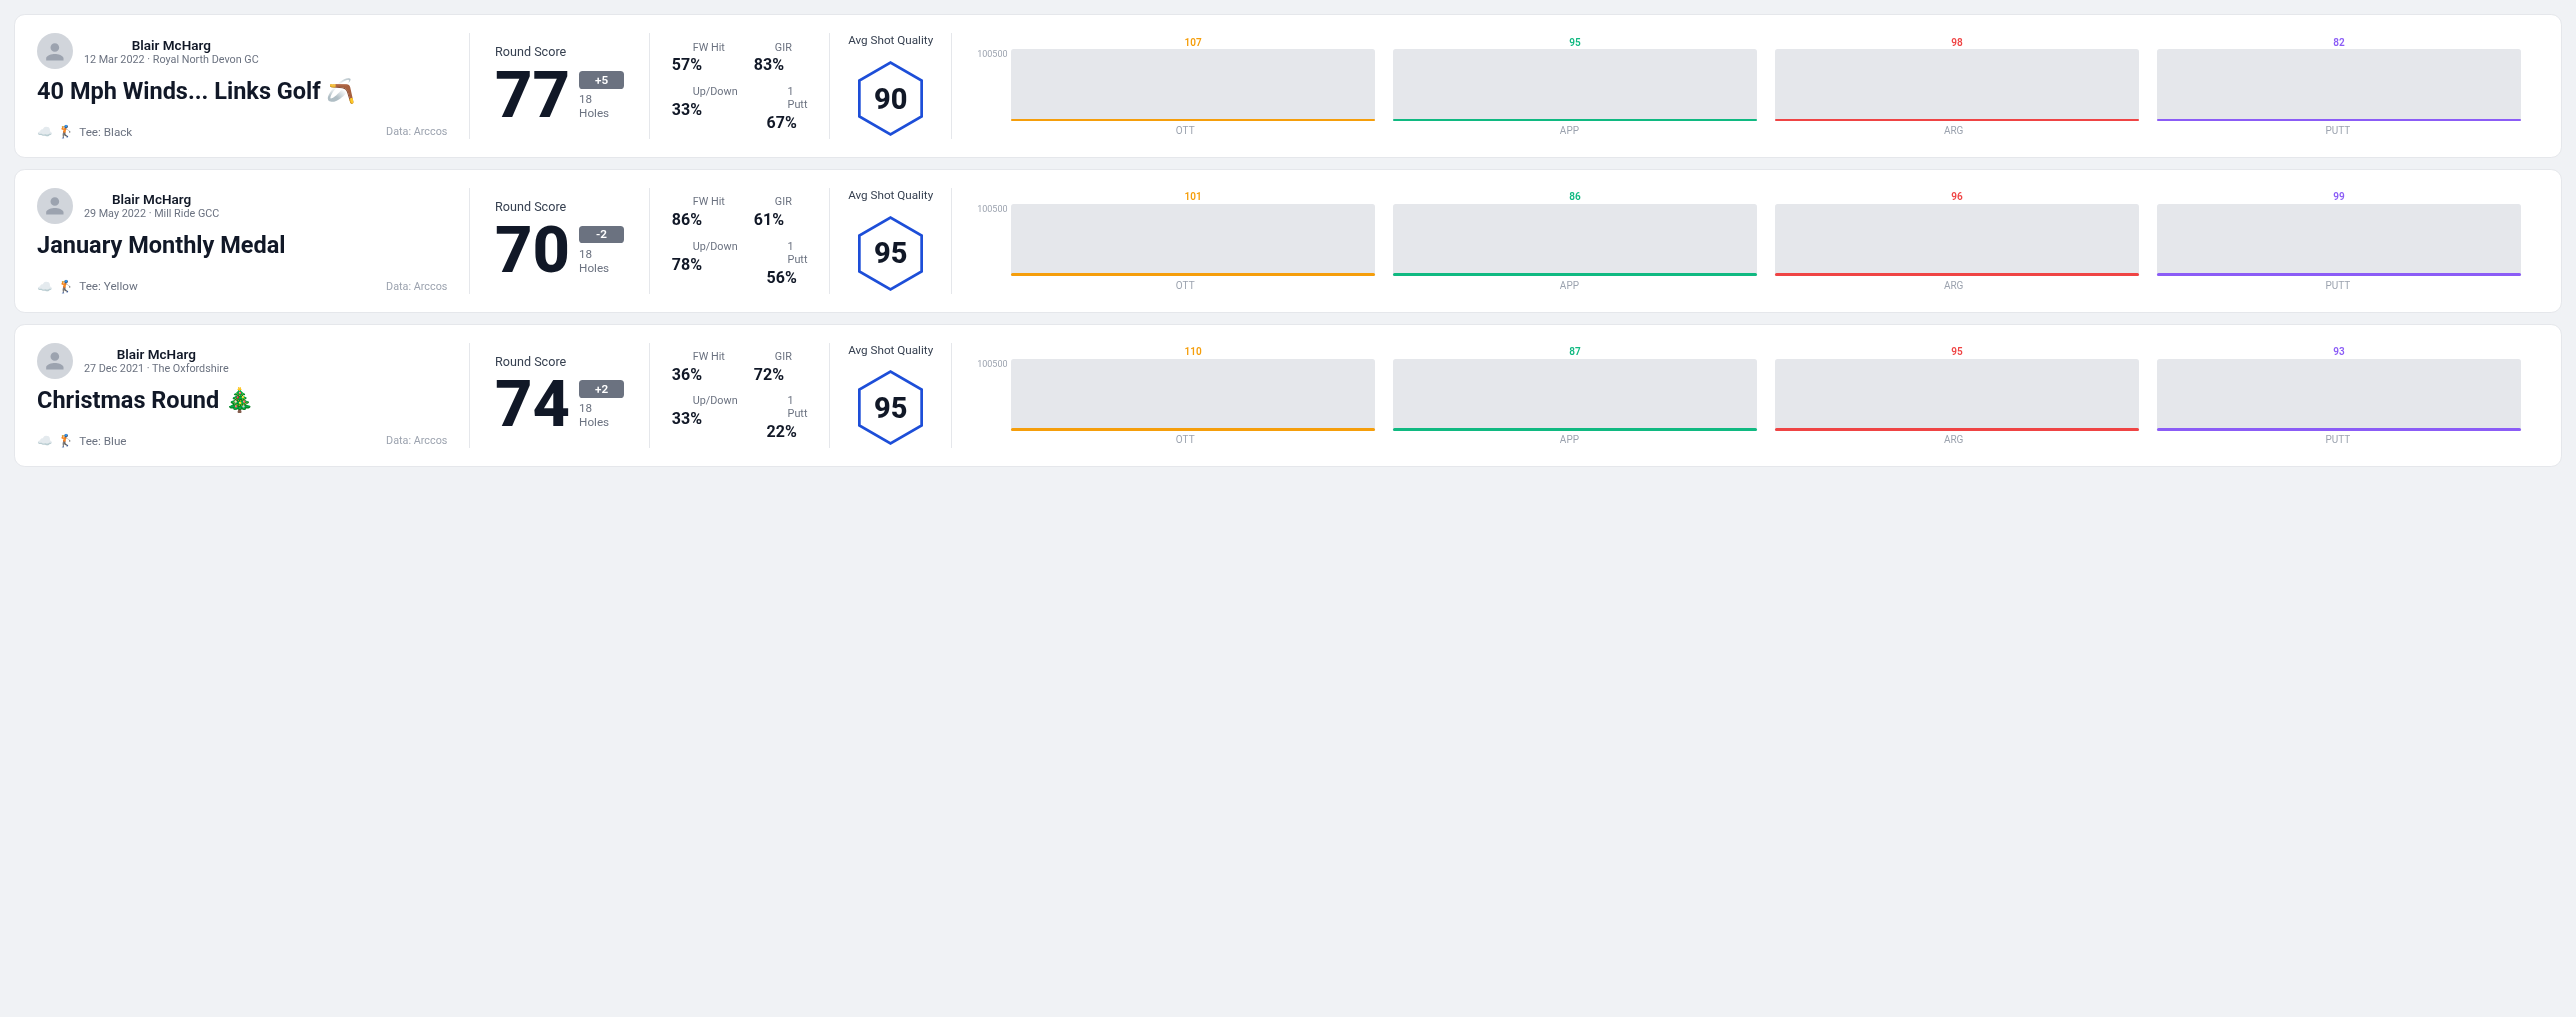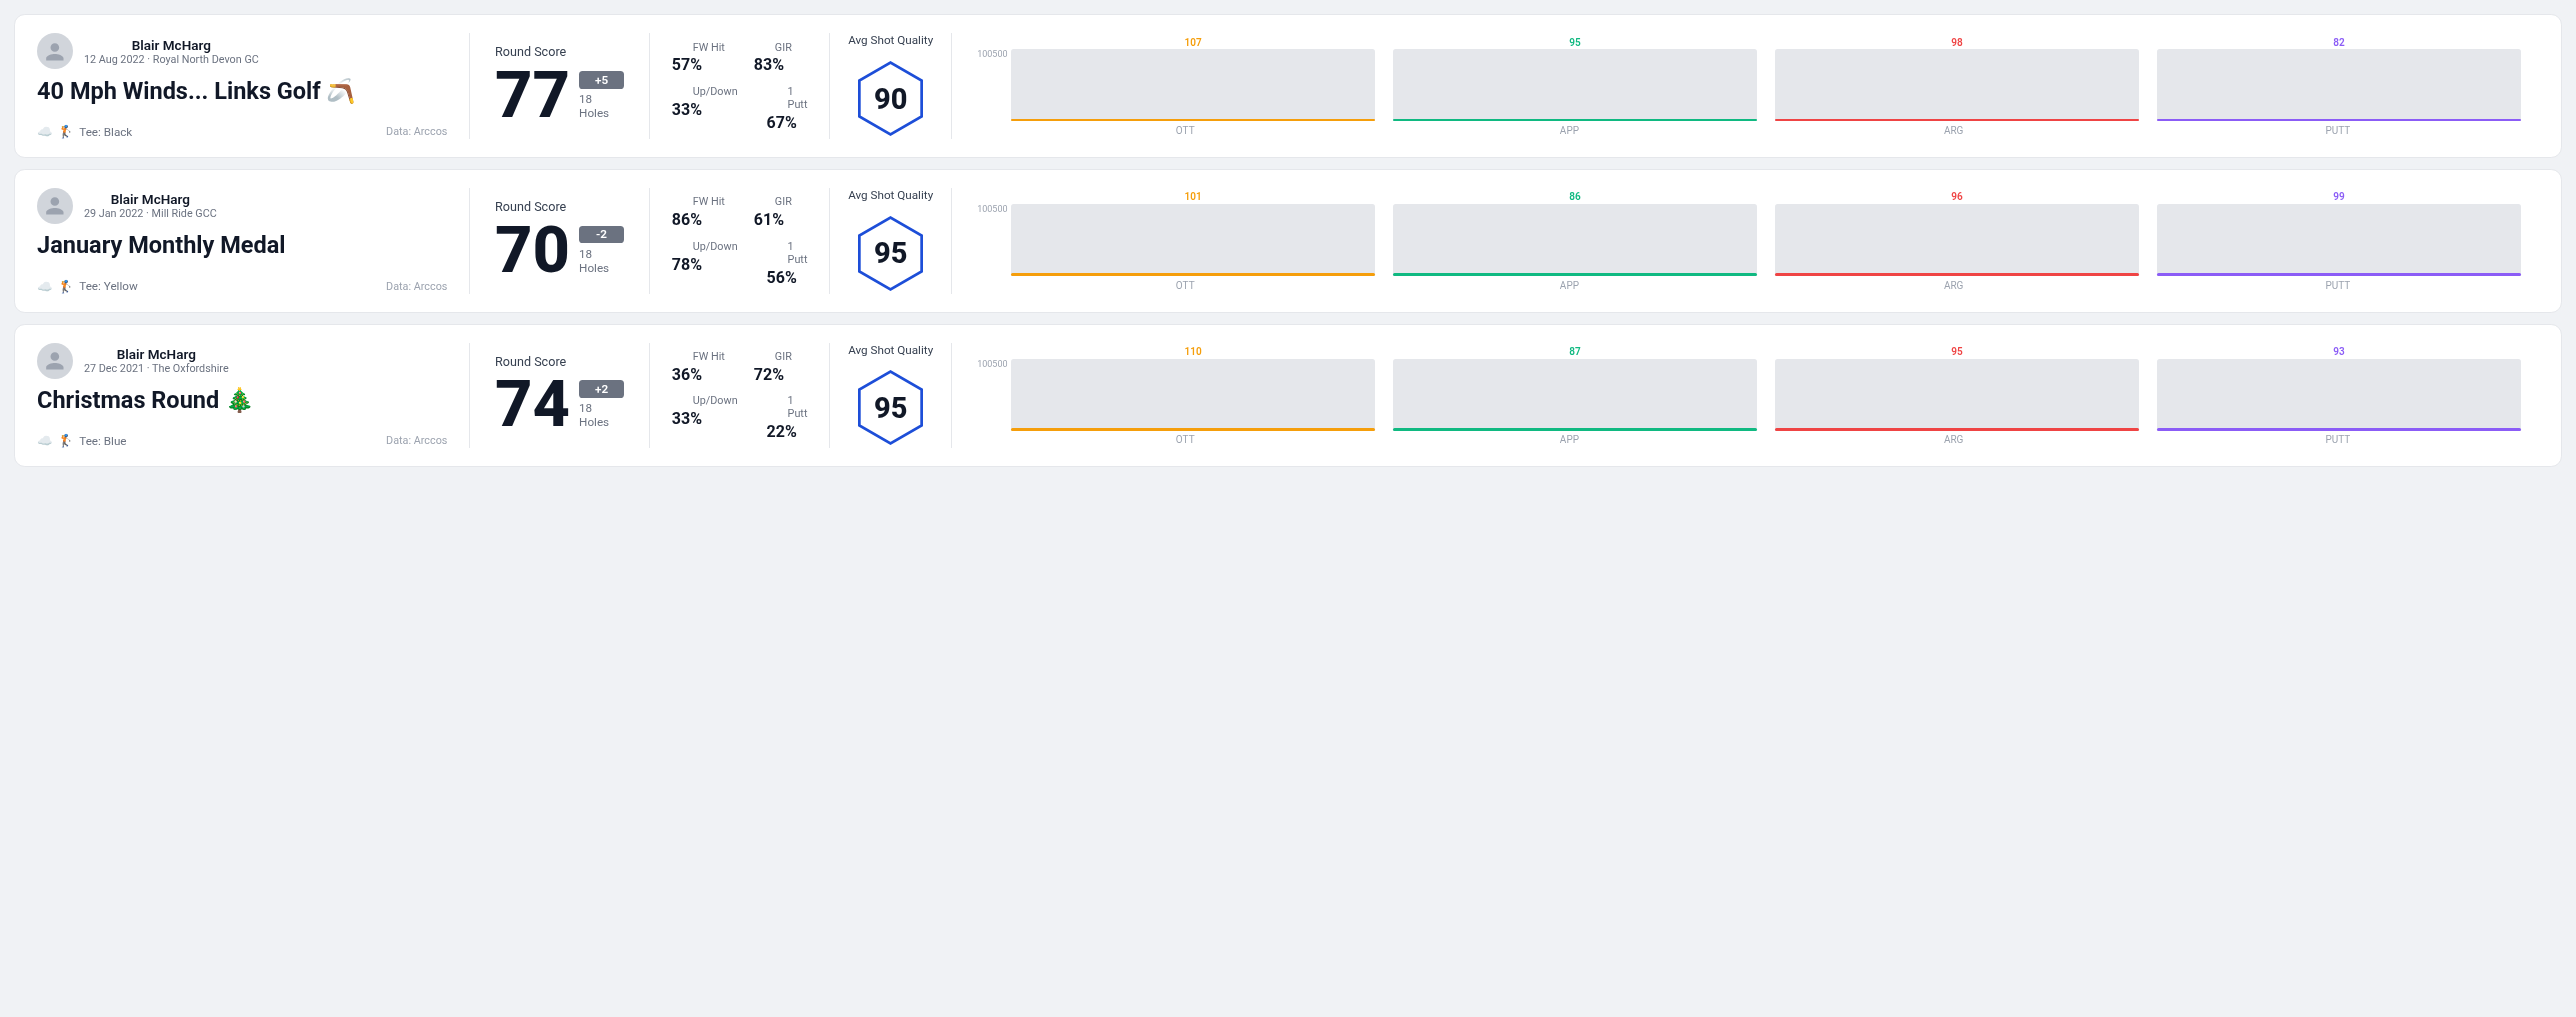--- a/index.html
+++ b/index.html
@@ -269,21 +269,21 @@
       <div class="card-left">
     <div>
       <div class="user-row">
         <div class="avatar">
           <svg viewBox="0 0 24 24">
             <path d="M12 12c2.7 0 4.8-2.1 4.8-4.8S14.7 2.4 12 2.4 7.2 4.5 7.2 7.2 9.3 12 12 12zm0 2.4c-3.2 0-9.6 1.6-9.6 4.8v2.4h19.2v-2.4c0-3.2-6.4-4.8-9.6-4.8z"></path>
           </svg>
         </div>
         <div class="user-info">
           <div class="user-name">Blair McHarg</div>
-          <div class="user-meta">12 Aug 2022 · Royal North Devon GC</div>
+          <div class="user-meta">12 Mar 2022 · Royal North Devon GC</div>
         </div>
       </div>
       <div class="round-title">40 Mph Winds... Links Golf 🪃</div>
     </div>
     <div class="card-footer">
       <div class="tee-info">
         <span class="icon">☁️</span>
         <span class="icon">🏌️</span>
         <span>Tee: Black</span>
       </div>
@@ -397,21 +397,21 @@
       <div class="card-left">
     <div>
       <div class="user-row">
         <div class="avatar">
           <svg viewBox="0 0 24 24">
             <path d="M12 12c2.7 0 4.8-2.1 4.8-4.8S14.7 2.4 12 2.4 7.2 4.5 7.2 7.2 9.3 12 12 12zm0 2.4c-3.2 0-9.6 1.6-9.6 4.8v2.4h19.2v-2.4c0-3.2-6.4-4.8-9.6-4.8z"></path>
           </svg>
         </div>
         <div class="user-info">
           <div class="user-name">Blair McHarg</div>
-          <div class="user-meta">29 Jan 2022 · Mill Ride GCC</div>
+          <div class="user-meta">29 May 2022 · Mill Ride GCC</div>
         </div>
       </div>
       <div class="round-title">January Monthly Medal</div>
     </div>
     <div class="card-footer">
       <div class="tee-info">
         <span class="icon">☁️</span>
         <span class="icon">🏌️</span>
         <span>Tee: Yellow</span>
       </div>

